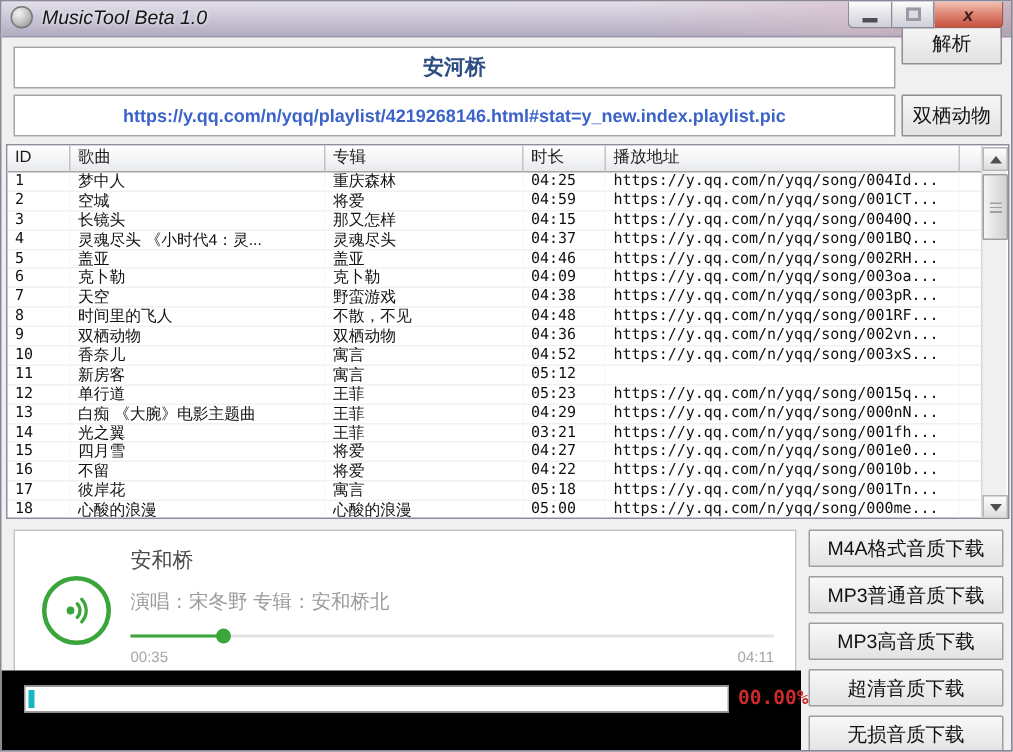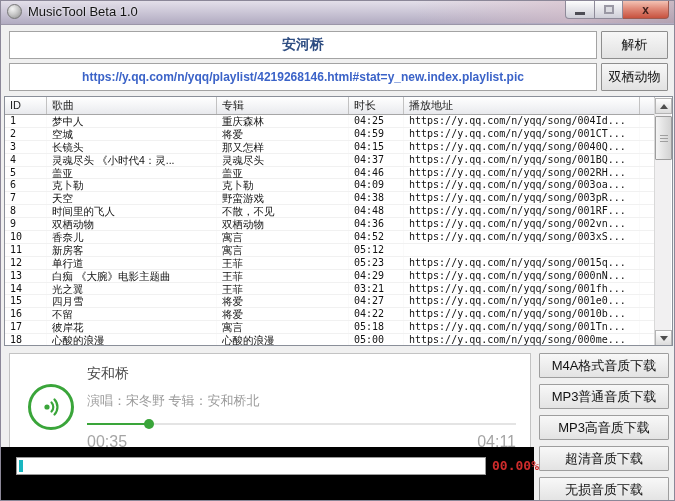--- a/index.html
+++ b/index.html
@@ -6,21 +6,21 @@
     --accent-green:#3aa53a; --link-blue:#3b63c8; --query-blue:#2e4d82;
     --percent-red:#cc2b2b; --status-teal:#18b6c0;
   }
   *{box-sizing:border-box; margin:0; padding:0;}
   body{font-family:"Liberation Sans","DejaVu Sans",sans-serif; background:#555;}
   .window{position:relative; width:675px; height:501px; background:#f0f0f0;
     border:1px solid #8b8798; overflow:hidden;}
   
   .titlebar{position:absolute; left:0; top:0; width:100%; height:24px;
     background:linear-gradient(180deg,#e3dfe9 0%,#cdc8d8 45%,#b1abc1 100%);
-    border-bottom:1px solid #9b96a8;}
+    border-bottom:1px solid #9b96a8;font-style:italic;}
   .titlebar::after{content:""; position:absolute; right:0; top:0; width:260px; height:22px;
     background:linear-gradient(90deg,rgba(255,255,255,0) 0%,rgba(214,186,196,.55) 60%,rgba(178,150,160,.5) 100%);}
   .app-icon{position:absolute; left:6px; top:3px; width:15px; height:15px; border-radius:50%;
     background:radial-gradient(circle at 35% 30%,#f4f4f4 0%,#c9c9c9 45%,#8a8a8a 100%);
     border:1px solid #777;}
   .title-text{position:absolute; left:27px; top:3px; font-size:13px; color:#141414;
     text-shadow:0 0 3px rgba(255,255,255,.9); z-index:2;}
   .win-controls{position:absolute; right:5px; top:0; display:flex; z-index:3;}
   .win-btn{height:18px; border:1px solid #8e8a99; border-top:none; display:flex;
     align-items:center; justify-content:center;
@@ -35,21 +35,21 @@
   
   .field{position:absolute; background:#fff; border:1px solid #a3a3a3; display:flex;
     align-items:center; justify-content:center; overflow:hidden; white-space:nowrap;}
   .song-field{left:8px; top:30px; width:588px; height:28px; color:var(--query-blue);
     font-weight:bold; font-size:14px;}
   .url-field{left:8px; top:62px; width:588px; height:28px; color:var(--link-blue);
     font-weight:bold; font-size:12px;text-align:right;}
   .parse-btn{position:absolute; left:600px; width:67px; height:28px; font-size:13px; color:#111;
     background:linear-gradient(180deg,#f7f7f7,#e2e2e2); border:1px solid #8e8e8e;
     display:flex; align-items:center; justify-content:center; border-radius:1px;}
-  .parse-btn.b1{top:30px;} .parse-btn.b2{top:62px;}
+  .parse-btn.b1{top:14px;} .parse-btn.b2{top:62px;}
   
   .table{position:absolute; left:3px; top:95px; width:669px; height:250px; background:#fff;
     border:1px solid #8a8f99; overflow:hidden;padding-left:41px;}
   .grid{display:grid; grid-template-columns:42px 170px 132px 55px 236px 1fr;}
   .thead{position:absolute; left:0; top:0; width:650px; height:18px;
     background:linear-gradient(180deg,#ffffff 0%,#f2f3f5 60%,#e8e9ed 100%);
     border-bottom:1px solid #a6a6a6;}
   .th{font-size:11px; color:#1c1c1c; line-height:17px; padding-left:5px;
     border-right:1px solid #c2c2c2; overflow:hidden; white-space:nowrap;}
   .tbody{position:absolute; left:0; top:18px; width:650px; height:230px; overflow:hidden;}
@@ -75,21 +75,21 @@
   .player{position:absolute; left:8px; top:352px; width:522px; height:109px; background:#fff;
     border:1px solid #c3c3c3;}
   .speaker{position:absolute; left:18px; top:30px; width:46px; height:46px; border-radius:50%;
     border:3px solid var(--accent-green); display:flex; align-items:center; justify-content:center;}
   .song-title{position:absolute; left:77px; top:11px; font-size:14px; color:#4a4a4a; font-weight:500;}
   .song-meta{position:absolute; left:77px; top:38px; font-size:13px; color:#9b9b9b;}
   .ptrack{position:absolute; left:77px; right:14px; top:69px; height:2px; background:#e4e4e4;}
   .pfill{position:absolute; left:0; top:0; height:2px; background:var(--accent-green); width:14.5%;}
   .phandle{position:absolute; top:-4px; width:10px; height:10px; border-radius:50%;
     background:var(--accent-green);}
-  .ptime{position:absolute; top:79px; font-size:16px; color:#a5a5a5;}
+  .ptime{position:absolute; top:79px; font-size:10px; color:#a5a5a5;}
   .ptime.l{left:77px;} .ptime.r{right:14px;}
   
   .dl-col{position:absolute; left:538px; top:352px; width:130px; display:flex;
     flex-direction:column; gap:6px;}
   .dl-btn{height:25px; font-size:13px; color:#111; border:1px solid #9e9e9e; border-radius:1px;
     background:linear-gradient(180deg,#f8f8f8,#e3e3e3); display:flex; align-items:center;
     justify-content:center; white-space:nowrap;}
   
   .status-strip{position:absolute; left:0; top:446px; width:533px; height:56px; background:#000000;}
   .dl-progress{position:absolute; left:15px; top:10px; width:470px; height:18px; background:#fff;

